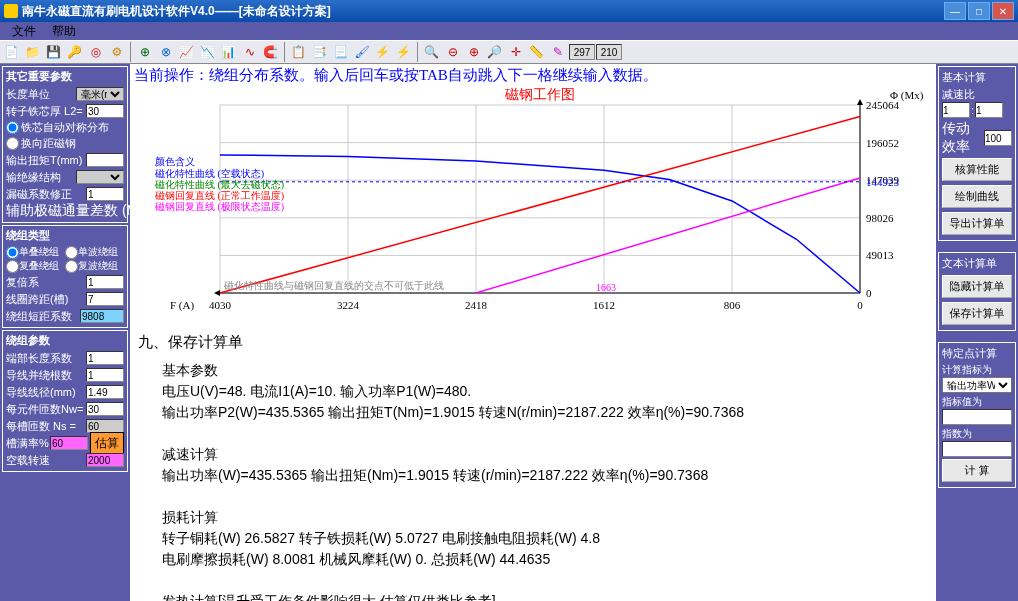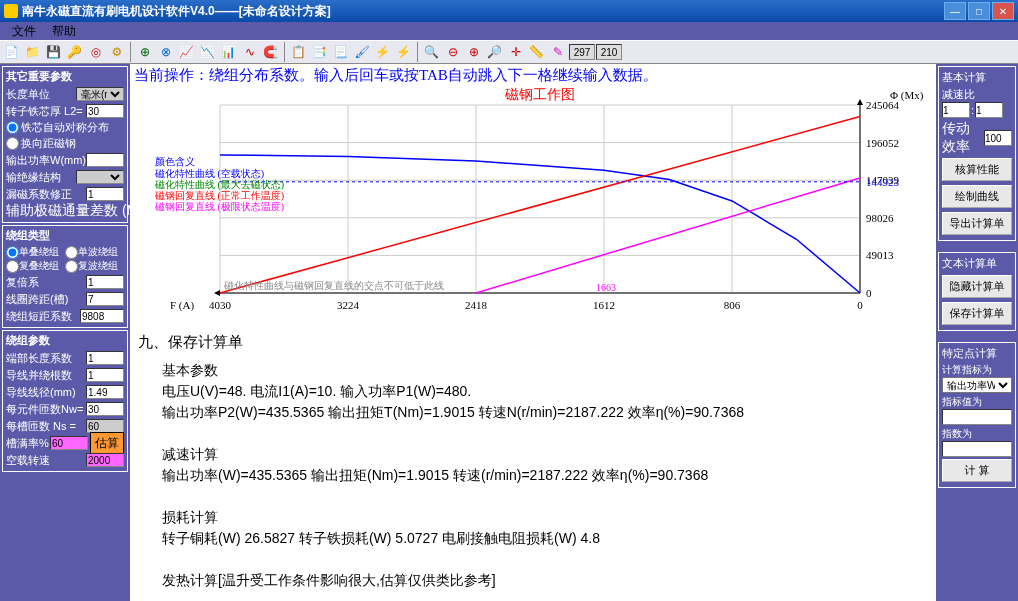--- a/index.html
+++ b/index.html
@@ -109,21 +109,21 @@
         </div>
       <div class="radio-row">
           <input type="radio" checked="" style="">
           <span>铁芯自动对称分布</span>
         </div>
       <div class="radio-row">
           <input type="radio" style="">
           <span>换向距磁钢</span>
         </div>
       <div class="row">
-          <span class="lbl">输出功率W(mm)</span>
+          <span class="lbl">输出扭矩T(mm)</span>
           <input class="inp" value="" style="">
         </div>
       <div class="row">
           <span class="lbl">输绝缘结构</span>
           <select class="sel"></select>
         </div>
       <div class="row">
           <span class="lbl">漏磁系数修正</span>
           <input class="inp" value="1" style="">
         </div>
@@ -154,21 +154,21 @@
       <div class="row">
           <span class="lbl">复倍系</span>
           <input class="inp" value="1" style="">
         </div>
       <div class="row">
           <span class="lbl">线圈跨距(槽)</span>
           <input class="inp" value="7" style="">
         </div>
       <div class="row">
           <span class="lbl">绕组短距系数</span>
-          <input class="inp wide" style="background: #ffffff;" value="9808">
+          <input class="inp wide" style="background: #7dd3fc;" value="9808">
         </div>
     </div>
     <div class="group">
       <div class="group-title">绕组参数</div>
       <div class="row">
           <span class="lbl">端部长度系数</span>
           <input class="inp" value="1" style="">
         </div>
       <div class="row">
           <span class="lbl">导线并绕根数</span>
@@ -250,21 +250,21 @@
     <div class="output">
       <div class="section">九、保存计算单</div>
       <div style="margin-left:24px">
         <div>基本参数</div>
         <div>电压U(V)=48.     电流I1(A)=10.     输入功率P1(W)=480.</div>
         <div>输出功率P2(W)=435.5365    输出扭矩T(Nm)=1.9015    转速N(r/min)=2187.222    效率η(%)=90.7368</div><br>
         <div>减速计算</div>
         <div>输出功率(W)=435.5365    输出扭矩(Nm)=1.9015    转速(r/min)=2187.222    效率η(%)=90.7368</div><br>
         <div>损耗计算</div>
         <div>转子铜耗(W)  26.5827    转子铁损耗(W)  5.0727    电刷接触电阻损耗(W)  4.8</div>
-        <br>
+        <div>电刷摩擦损耗(W)  8.0081    机械风摩耗(W)  0.    总损耗(W)  44.4635</div><br>
         <div>发热计算[温升受工作条件影响很大,估算仅供类比参考]</div>
         
         
       </div>
     </div>
   </div>
 
   <div class="right-panel">
     <div class="rgroup">
       <div class="rgroup-title">基本计算</div>

